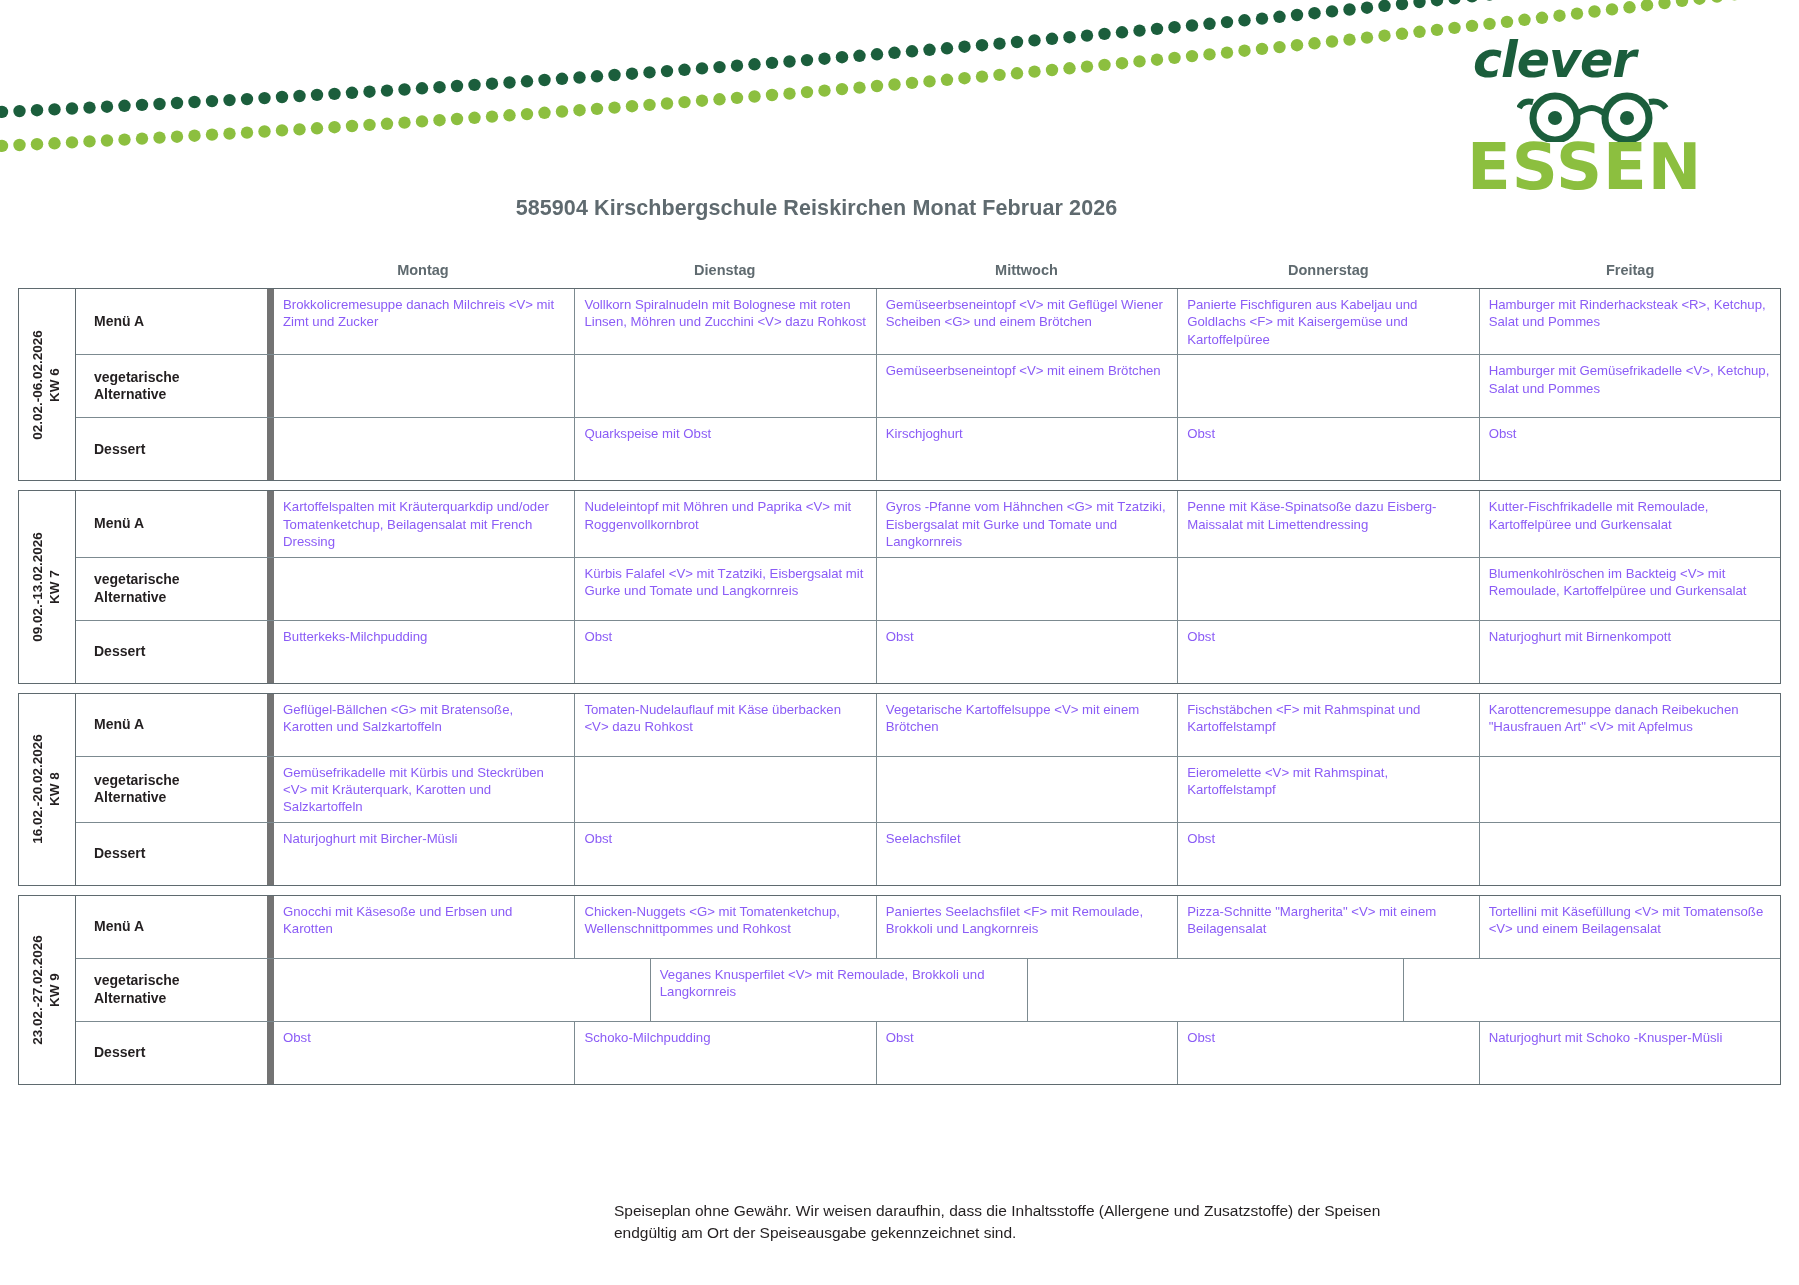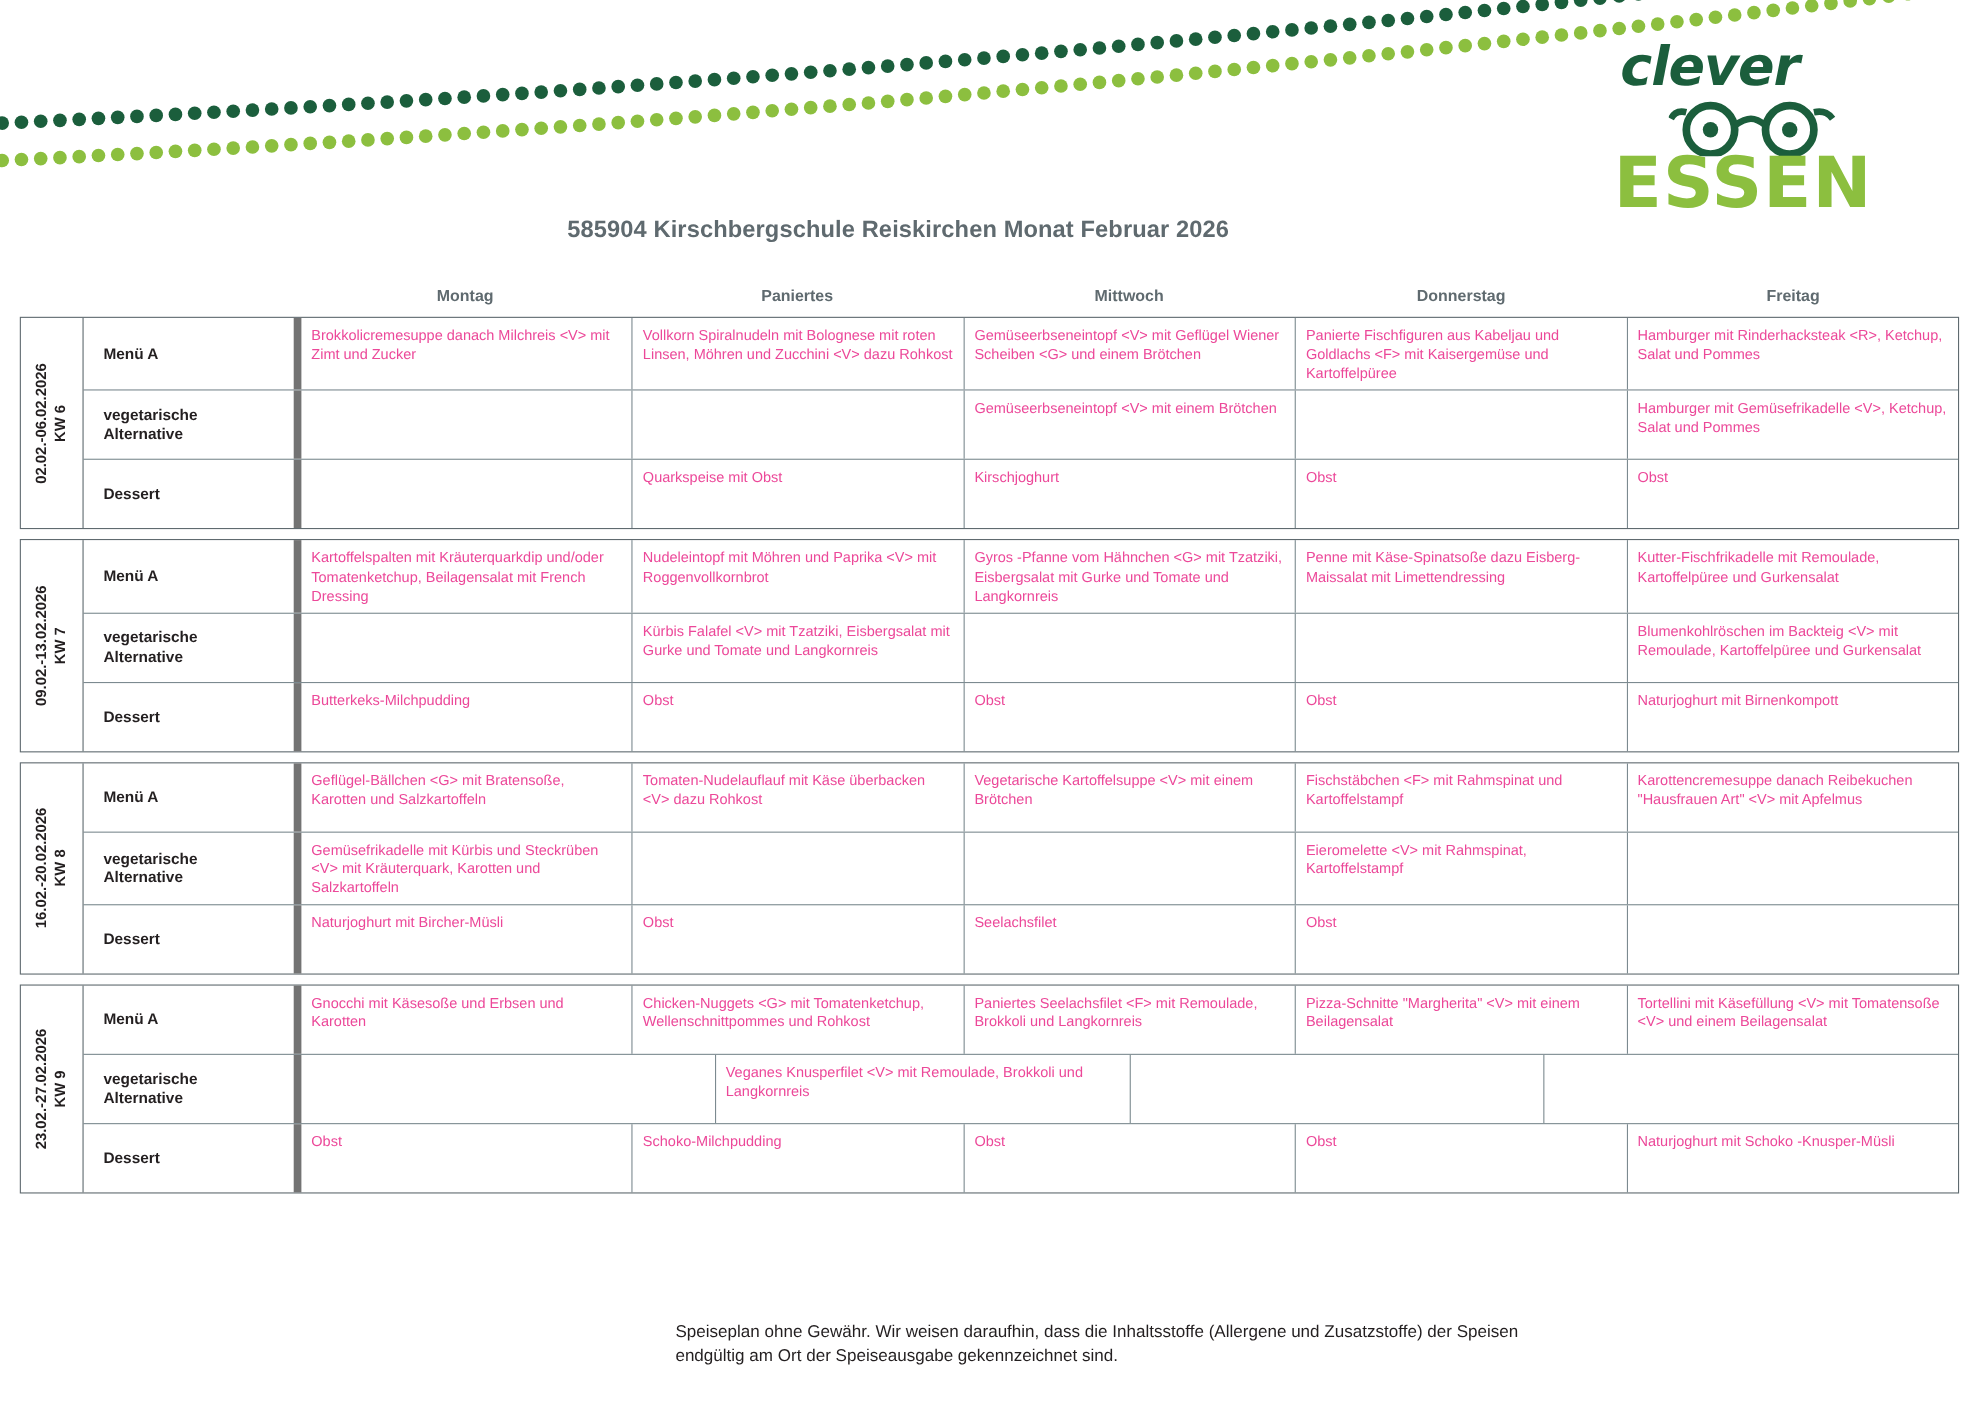--- a/index.html
+++ b/index.html
@@ -151,21 +151,21 @@
     font-weight: bold;
     line-height: 1.25;
   }
   .cell {
     flex: 1 1 0;
     border-right: 1px solid #7c8a90;
     padding: 7px 9px 6px 9px;
     box-sizing: border-box;
     font-size: 13.2px;
     line-height: 1.32;
-    color: #ec4899;
+    color: #8b5cf6;
     word-wrap: break-word;
   }
   .cell:last-child { border-right: none; }
 
   .r-menu .cat, .r-menu .cell { min-height: 62px; }
   .r-veg  .cat, .r-veg  .cell { min-height: 62px; }
   .r-des  .cat, .r-des  .cell { min-height: 62px; }
 
   
   .footer {
@@ -400,21 +400,21 @@
   </div>
   <div class="logo-essen">ESSEN</div>
 </div>
 
 <div class="title">585904 Kirschbergschule Reiskirchen Monat Februar 2026</div>
 
 <div class="daybar">
   <div class="spacer-rail"></div>
   <div class="spacer-cat"></div>
   <div class="day">Montag</div>
-  <div class="day">Paniertes</div>
+  <div class="day">Dienstag</div>
   <div class="day">Mittwoch</div>
   <div class="day">Donnerstag</div>
   <div class="day">Freitag</div>
 </div>
 
 <div class="weeks">
 
   <div class="week">
     <div class="rail">
       <div class="rail-text">

